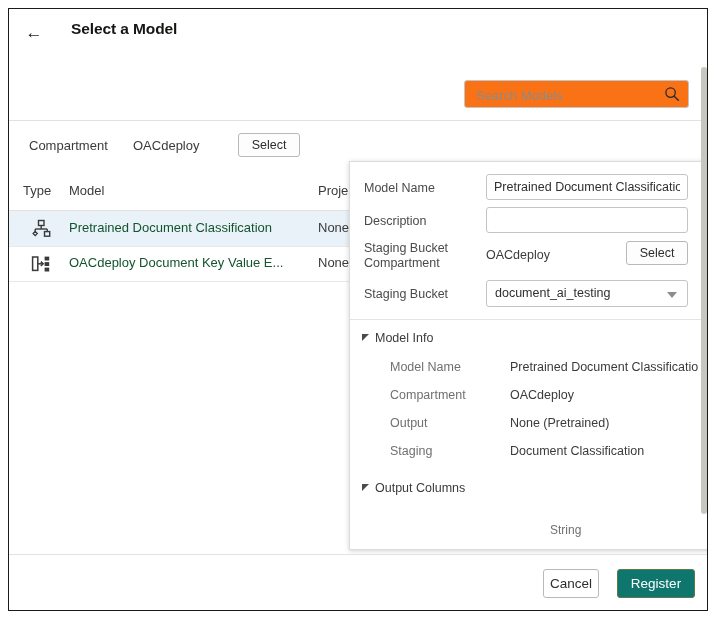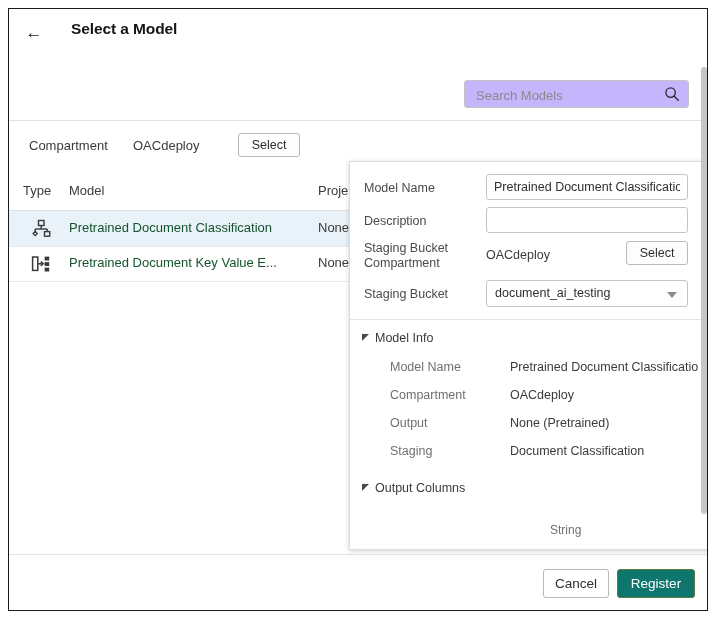--- a/index.html
+++ b/index.html
@@ -65,21 +65,21 @@
 
   
   .search-wrap {
     position: absolute;
     left: 455px;
     top: 71px;
     width: 225px;
     height: 28px;
     border: 1px solid #c4c4c4;
     border-radius: 3px;
-    background: #c4b5fd;
+    background: #f97316;
     box-sizing: border-box;
   }
   .search-input {
     position: absolute;
     left: 9px;
     top: 0;
     width: 180px;
     height: 26px;
     border: 0;
     outline: none;
@@ -370,21 +370,21 @@
     position: absolute;
     left: 0;
     top: 545px;
     width: 100%;
     height: 1px;
     background: #e2e2e2;
   }
   #cancel-btn {
     left: 534px;
     top: 560px;
-    width: 66px;
+    width: 56px;
     height: 29px;
     font-size: 13.5px;
     background: #ffffff;
   }
   #register-btn {
     position: absolute;
     left: 608px;
     top: 560px;
     width: 78px;
     height: 29px;
@@ -461,21 +461,21 @@
 
     <div class="trow" style="top:237px;">
       <svg class="td-icon" viewBox="0 0 20 20">
         <rect x="1.6" y="3" width="5.2" height="13.4" fill="none" stroke="#3a3a3a" stroke-width="1.5"></rect>
         <line x1="6.9" y1="9.8" x2="11.6" y2="9.8" stroke="#3a3a3a" stroke-width="1.5"></line>
         <path d="M9.8 7.6 L12.2 9.8 L9.8 12.0" fill="none" stroke="#3a3a3a" stroke-width="1.5"></path>
         <rect x="13.6" y="2.6" width="4.6" height="3.9" fill="#3a3a3a"></rect>
         <rect x="13.6" y="8.1" width="4.6" height="3.9" fill="#3a3a3a"></rect>
         <rect x="13.6" y="13.6" width="4.6" height="3.9" fill="#3a3a3a"></rect>
       </svg>
-      <div class="td-model">Pretrained Document Key Value E...</div>
+      <div class="td-model">OACdeploy Document Key Value E...</div>
       <div class="td-proj">None</div>
     </div>
 
     <div class="popup">
 
       <div class="pop-form">
         <div class="pf-label" id="pf-modelname-label">Model Name</div>
         <input class="pf-input" id="pf-modelname-input" type="text" value="Pretrained Document Classificatio" style="">
 
         <div class="pf-label" id="pf-desc-label">Description</div>

